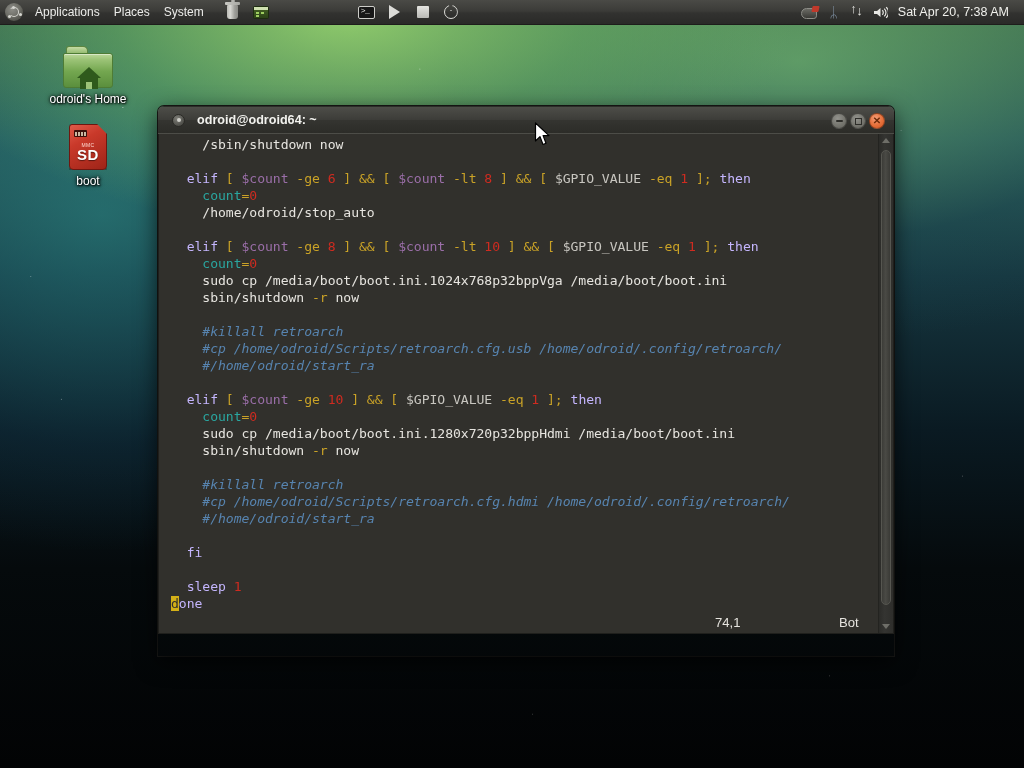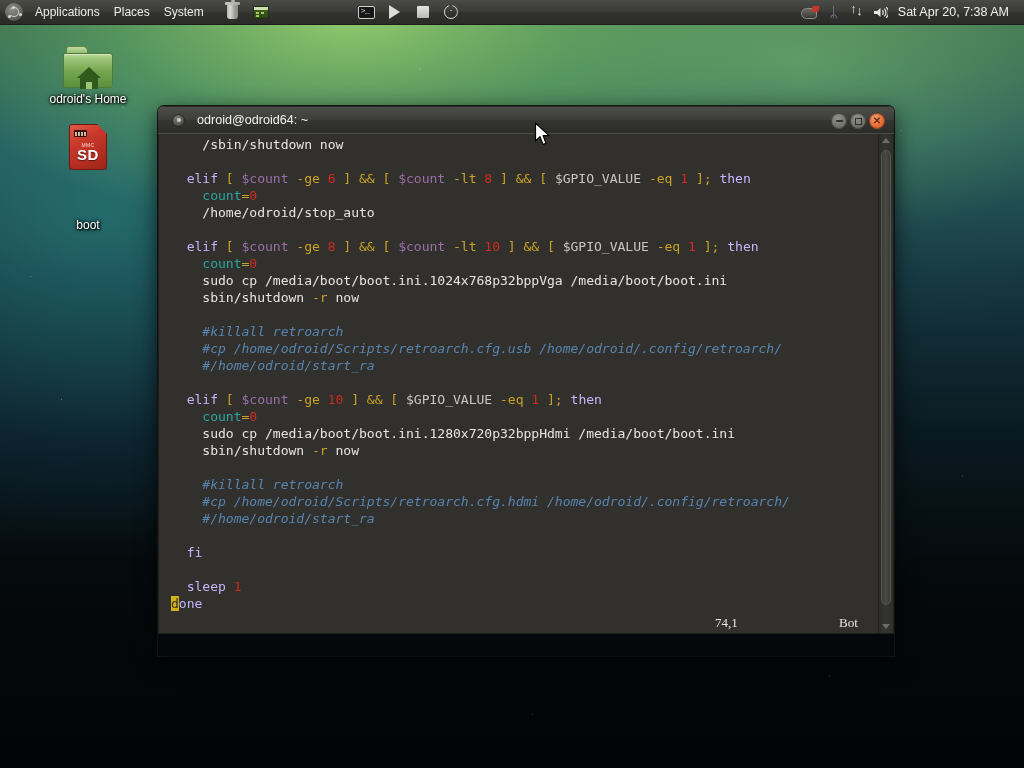--- a/index.html
+++ b/index.html
@@ -192,21 +192,21 @@
     text-align: center;
     z-index: 5;
   }
   .desk-icon .label {
     margin-top: 4px;
     font-size: 12px; color: #ffffff;
     text-shadow: 0 0 3px #000, 1px 1px 2px #000, 0 0 5px rgba(0,0,0,.9);
     white-space: nowrap;
   }
   #icon-home { left: 42px; top: 46px; }
-  #icon-boot { left: 42px; top: 124px; gap: 44px; }
+  #icon-boot { left: 42px; top: 124px; }
 
   .folder {
     width: 50px; height: 42px; position: relative;
   }
   .folder .tab {
     position: absolute; left: 3px; top: 0;
     width: 22px; height: 8px;
     background: linear-gradient(180deg,#c4dba4,#8fb86a);
     border: 1px solid #5d8640;
     border-bottom: none;
@@ -299,21 +299,21 @@
     flex: none;
     position: relative;
   }
   .title-dot::after {
     content: ""; position: absolute; left: 3.5px; top: 3.5px;
     width: 4px; height: 4px; border-radius: 50%;
     background: #cfcfc9;
   }
   #window-title {
     margin-left: 12px;
-    color: #f2f2ee; font-size: 12.6px; font-weight: normal;
+    color: #f2f2ee; font-size: 12.6px; font-weight: bold;
     white-space: nowrap;
   }
   .win-buttons {
     position: absolute; right: 8px; top: 6px;
     display: flex; gap: 3px;
   }
   .win-btn {
     width: 16px; height: 16px; border-radius: 50%;
     display: flex; align-items: center; justify-content: center;
     font-size: 10px; line-height: 1;
@@ -382,21 +382,21 @@
   .cmt  { color: #5784b0; font-style: italic; }   
   .plain{ color: #e6e4df; }
   .cursor {
     background: #d4b017; color: #31302c;
   }
 
   #statusline {
     position: absolute; left: 0; right: 0; bottom: 0;
     height: 18px;
     background: #31302c;
-    font-family: Liberation Serif, serif;
+    font-family: Liberation Sans, sans-serif;
     font-size: 13.1px;
     color: #e6e4df;
   }
   #statusline .pos { position: absolute; left: 556px; top: 0; }
   #statusline .bot { position: absolute; left: 680px; top: 0; }
 
   
   #term-scroll {
     width: 15px;
     background: linear-gradient(90deg,#2b2b28,#343431 40%,#2e2e2b 100%);

